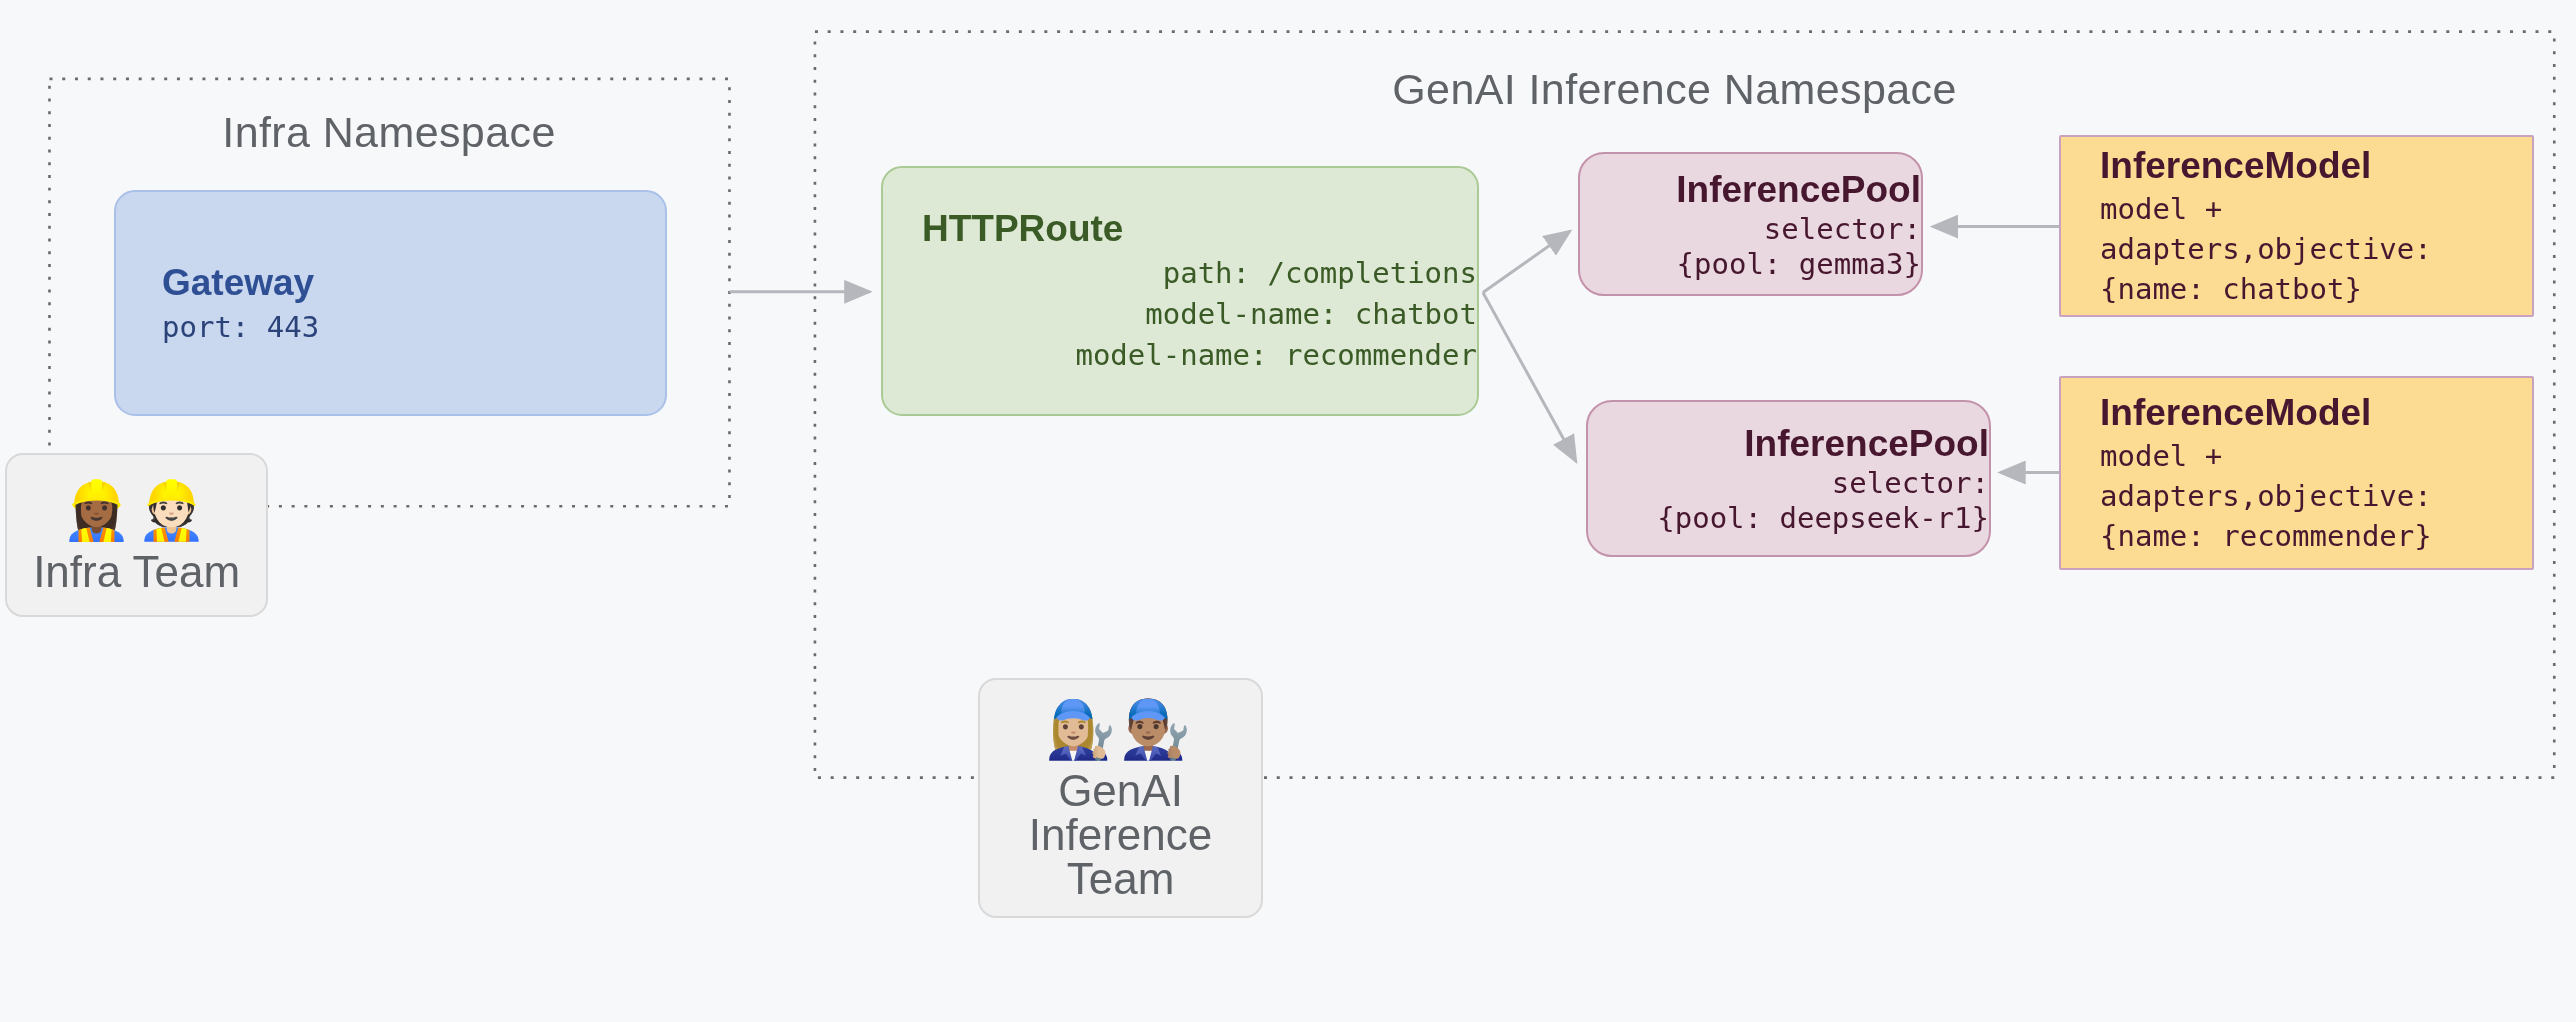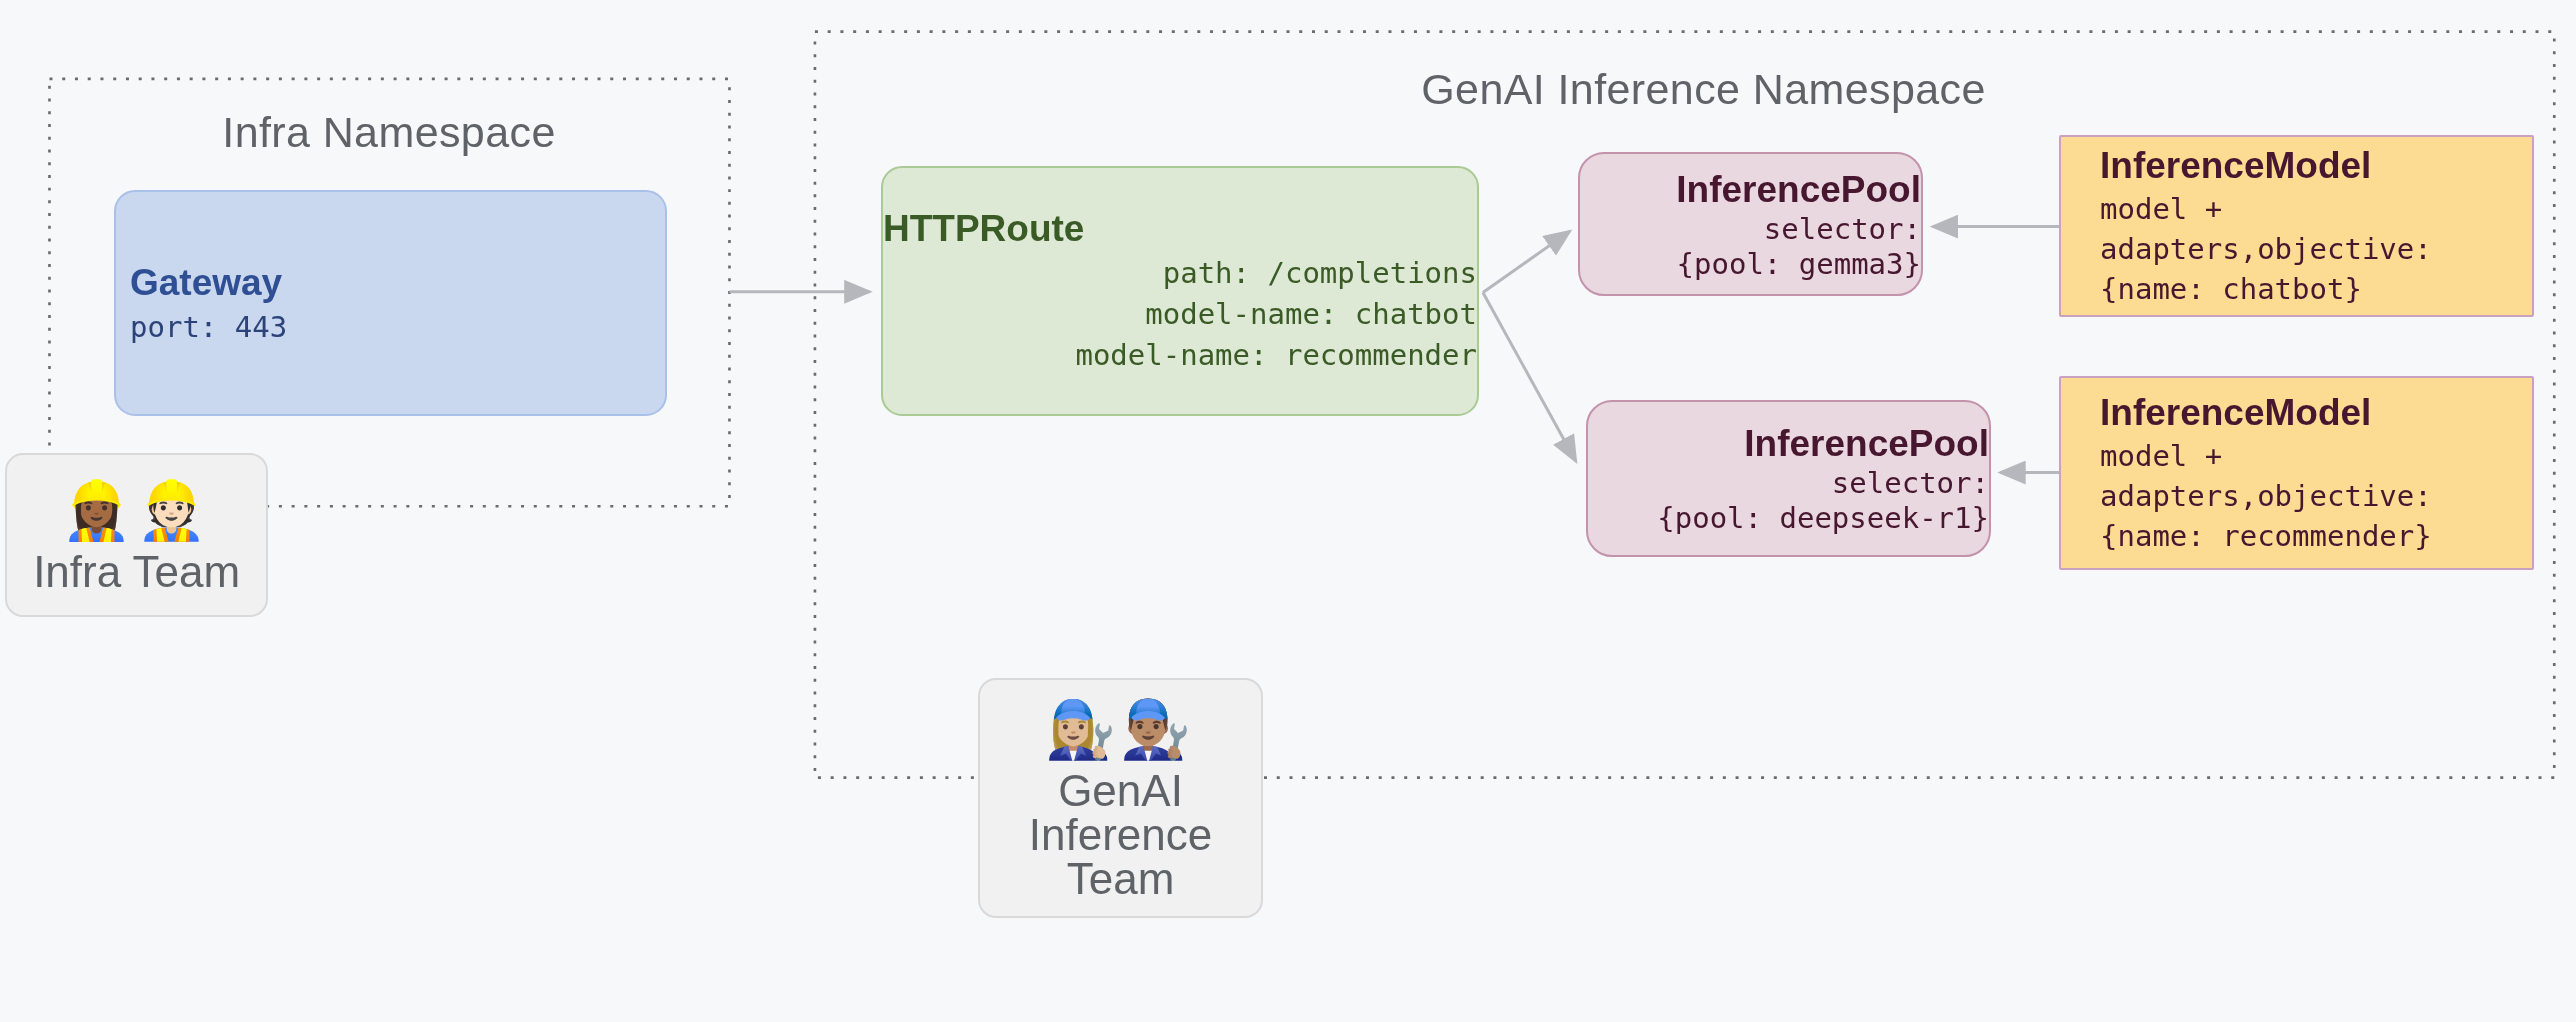--- a/index.html
+++ b/index.html
@@ -10,35 +10,35 @@
     font-family:"Liberation Sans", sans-serif;
   }
   svg.layer { position:absolute; left:0; top:0; }
 
   .ns-title {
     position:absolute; text-align:center;
     font-size:43px; line-height:46px; color:var(--ns_text,#5f6368);
     letter-spacing:0.4px;
   }
   .title-infra { left:49px;  top:109px; width:680px;text-align:center;  }
-  .title-genai { left:834px; top:66px;  width:1739px; }
+  .title-genai { left:805px; top:66px;  width:1739px; }
 
   .node {
     position:absolute; box-sizing:border-box; border-radius:21px;
     display:flex; flex-direction:column; justify-content:center;
   }
   .node .title { font-weight:bold; font-size:37px; line-height:45px; }
   .node .code  { font-family:"DejaVu Sans Mono", monospace; font-size:29px; line-height:41px; }
 
-  .gateway { left:114px; top:190px; width:553px; height:226px; padding-left:14px;
+  .gateway { left:114px; top:190px; width:553px; height:226px; padding-left:46px;
     background:var(--gateway_fill); border:2.2px solid var(--gateway_border); }
   .gateway .title { color:var(--gateway_title); margin-bottom:3px; }
   .gateway .code  { color:var(--gateway_code); line-height:39px; }
 
-  .httproute { left:881px; top:166px; width:598px; height:250px; 
+  .httproute { left:881px; top:166px; width:598px; height:250px; padding-left:39px;
     background:var(--httproute_fill); border:2.2px solid var(--httproute_border); }
   .httproute .title { color:var(--httproute_text); margin-bottom:1.5px; }
   .httproute .code  { color:var(--httproute_text);text-align:right; }
 
   .pool { background:var(--pool_fill); border:2.2px solid var(--pool_border); border-radius:26px;align-items:flex-end; }
   .pool .title { color:var(--pool_text); margin-bottom:0; }
   .pool .code  { color:var(--pool_text); line-height:35px; }
   .pool-a { left:1578px; top:152px; width:345px; height:144px; padding-left:30px; }
   .pool-b { left:1586px; top:400px; width:405px; height:157px; padding-left:30px; }
 

